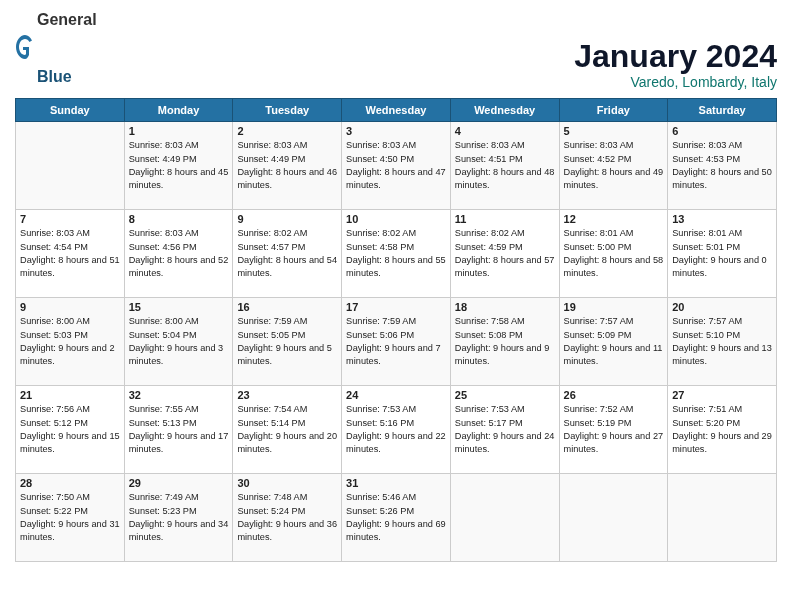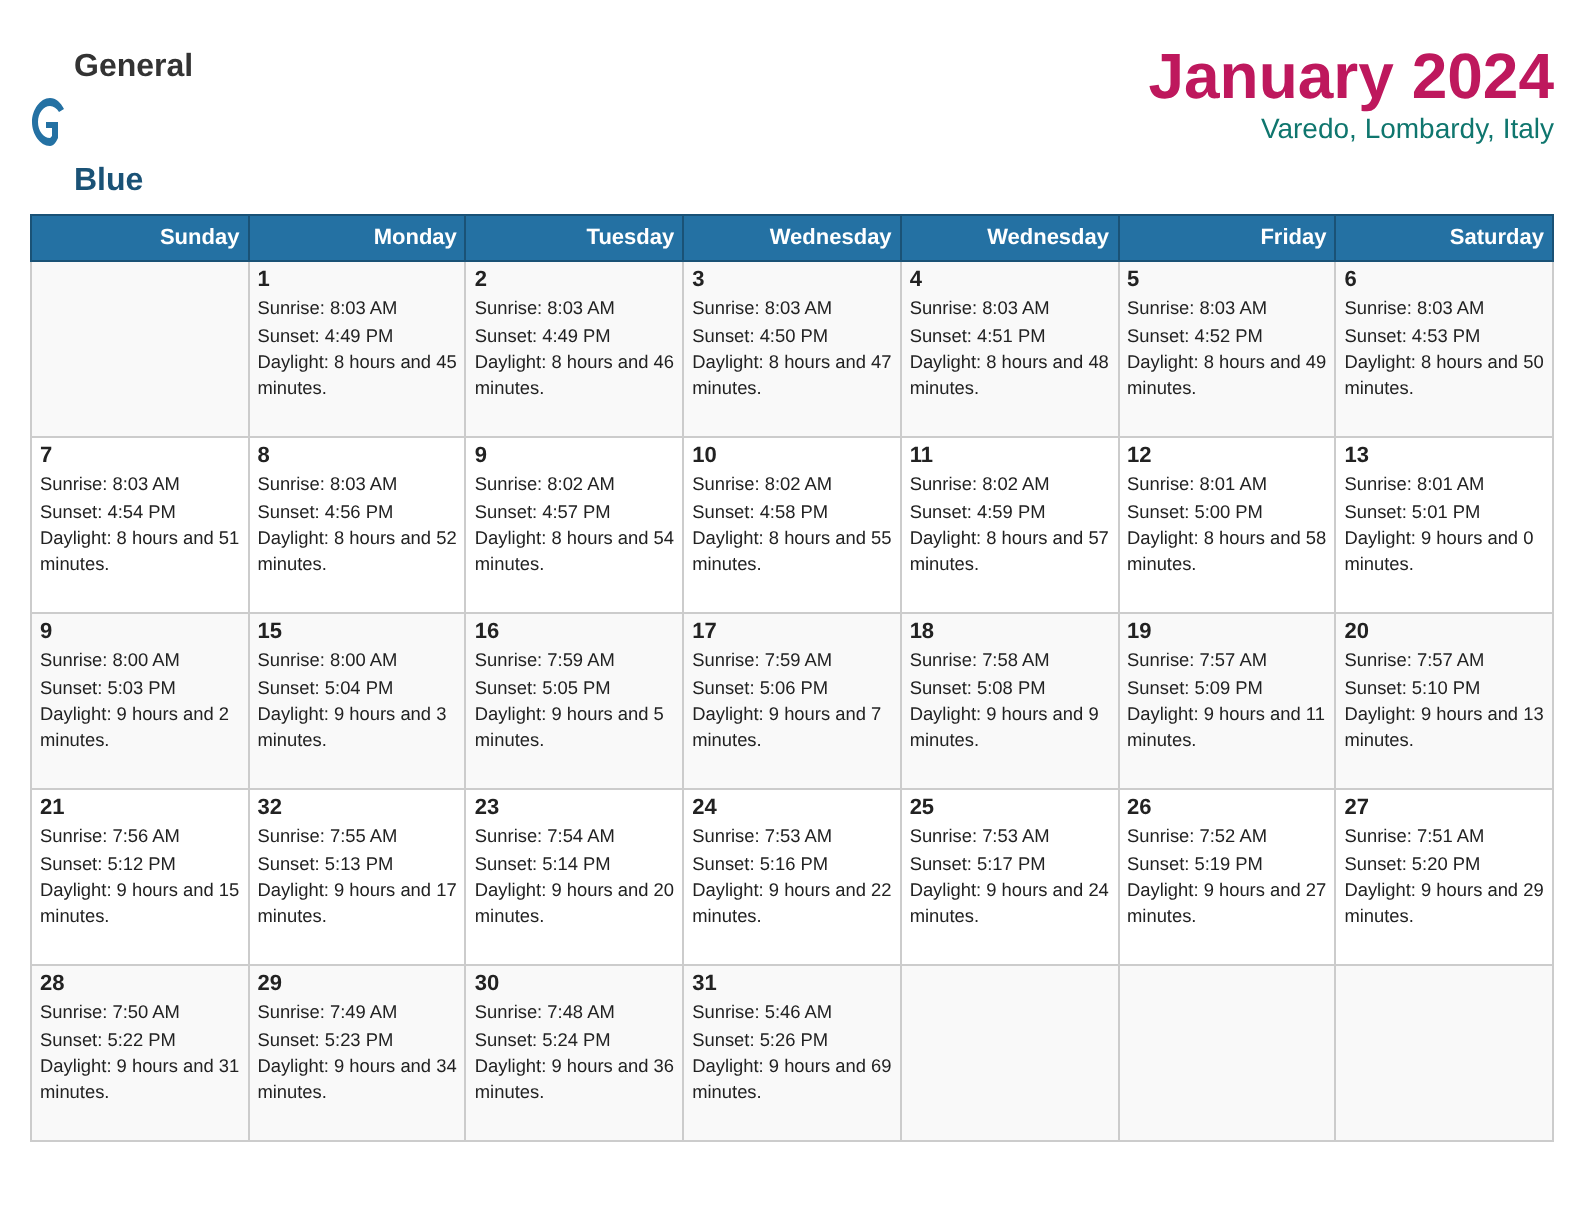--- a/index.html
+++ b/index.html
@@ -6,21 +6,21 @@
     body {
       width: 792px;
       height: 612px;
       font-family: Arial, sans-serif;
       background: #fff;
       overflow: hidden;
     }
     .page {
       width: 792px;
       height: 612px;
-      padding: 21px 15px;
+      padding: 7px 15px;
     }
     .header {
       display: flex;
       justify-content: space-between;
       align-items: flex-start;
       margin-bottom: 8px;
     }
     .logo {
       display: flex;
       align-items: center;
@@ -47,39 +47,40 @@
       height: 28px;
       margin-right: 2px;
       margin-top: -2px;
     }
     .title-block {
       text-align: right;
     }
     .month-title {
       font-size: 32px;
       font-weight: bold;
-      color: #be185d;
+      color: #0f172a;
       line-height: 1.1;
+      margin-top: 32px;
     }
     .location {
       font-size: 14px;
       color: #0f766e;
     }
     table {
       width: 100%;
       border-collapse: collapse;
       table-layout: fixed;
     }
     thead th {
       background-color: #2471a3;
       color: #fff;
       font-size: 11px;
       font-weight: bold;
       padding: 5px 4px;
-      text-align: right;
+      text-align: center;
       border: 1px solid #1a5276;
       margin-left: 20px;
     }
     tbody td {
       vertical-align: top;
       border: 1px solid #ccc;
       padding: 3px 4px;
       font-size: 9.2px;
       color: #222;
       height: 88px;

